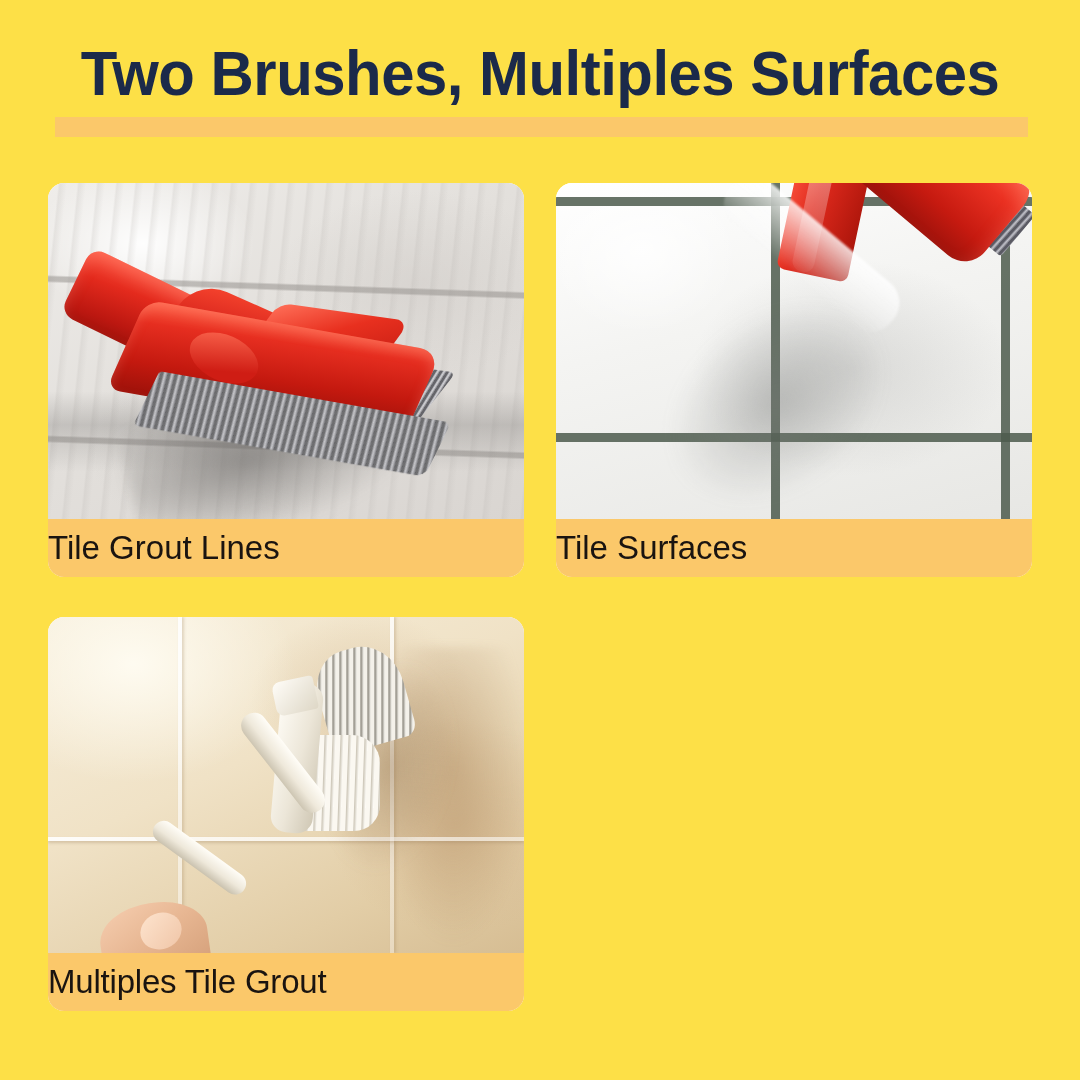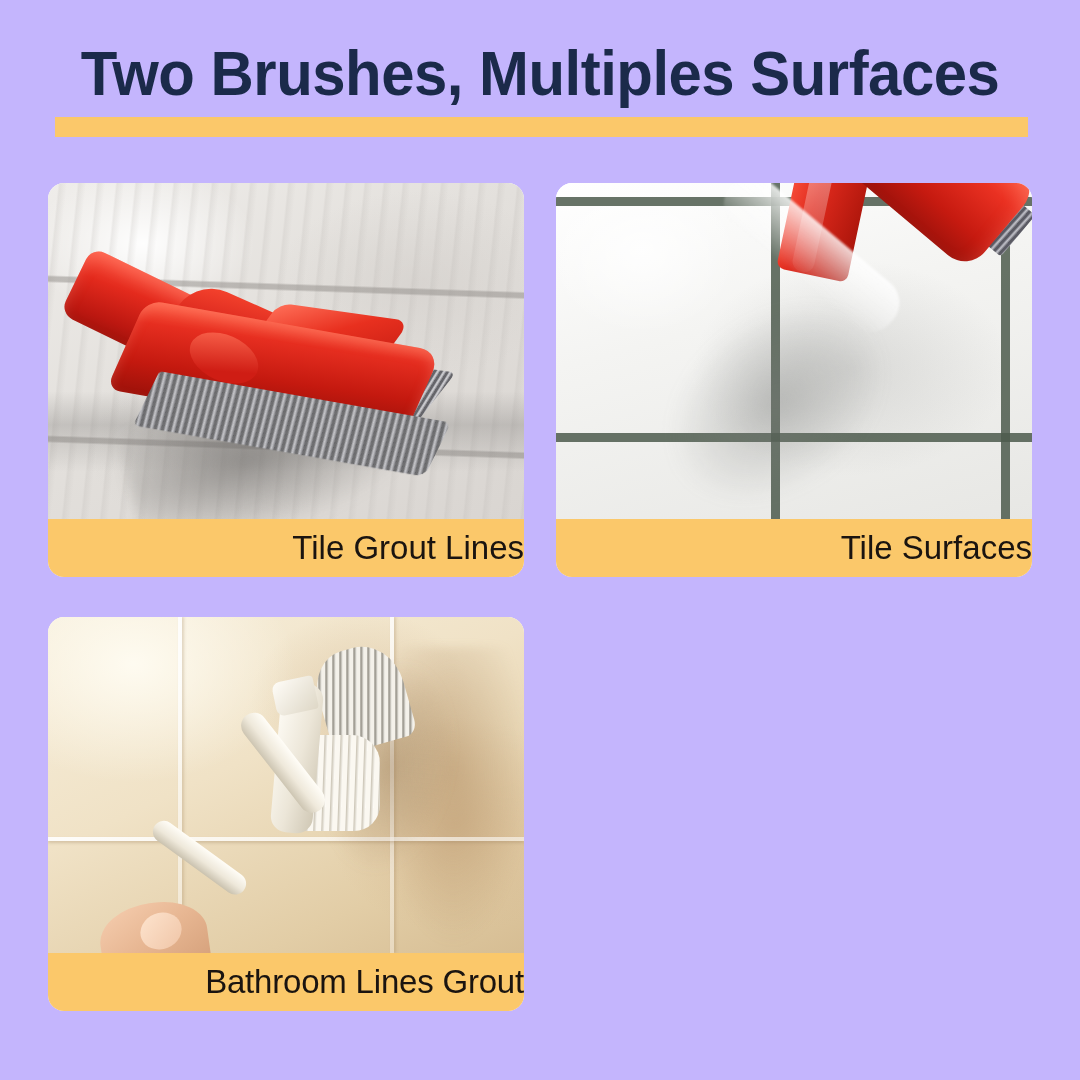--- a/index.html
+++ b/index.html
@@ -10,21 +10,21 @@
     width: 1080px;
     height: 1080px;
     background: #f2f2f2;
     font-family: "Liberation Sans", sans-serif;
     overflow: hidden;
   }
   .page {
     position: relative;
     width: 1080px;
     height: 1080px;
-    background: #c4b5fd;
+    background: #fde047;
   }
 
   
   .header {
     position: absolute;
     left: 0;
     top: 36px;
     width: 1080px;
     height: 80px;
   }
@@ -78,21 +78,21 @@
     position: relative;
     flex: 1 1 auto;
     overflow: hidden;
   }
   .card-caption {
     flex: 0 0 58px;
     background: #fbc86a;
     color: #1a1410;
     font-size: 33px;
     line-height: 58px;
-    text-align: right;
+    text-align: left;
     white-space: nowrap;
     overflow: hidden;
   }
   .cap-tight { letter-spacing: -0.2px; }
 
   
   .photo1 {
     background:
       linear-gradient(180deg, rgba(255,255,255,0) 62%, rgba(120,118,116,0.30) 72%, rgba(255,255,255,0) 86%),
       repeating-linear-gradient(2deg, rgba(176,172,168,0.00) 0px, rgba(176,172,168,0.00) 76px,
@@ -462,18 +462,18 @@
         <div class="p3-shadow"></div>
         <div class="p3-bristles-top"></div>
         <div class="p3-bristles-mid"></div>
         <div class="p3-head"></div>
         <div class="p3-hook"></div>
         <div class="p3-handle"></div>
         <div class="p3-handle2"></div>
         <div class="p3-thumb"></div>
         <div class="p3-nail"></div>
       </div>
-      <div class="card-caption cap-tight">Bathroom Lines Grout</div>
+      <div class="card-caption cap-tight">Multiples Tile Grout</div>
     </div>
 
 
   </div>
 </div>
 
 </body></html>

